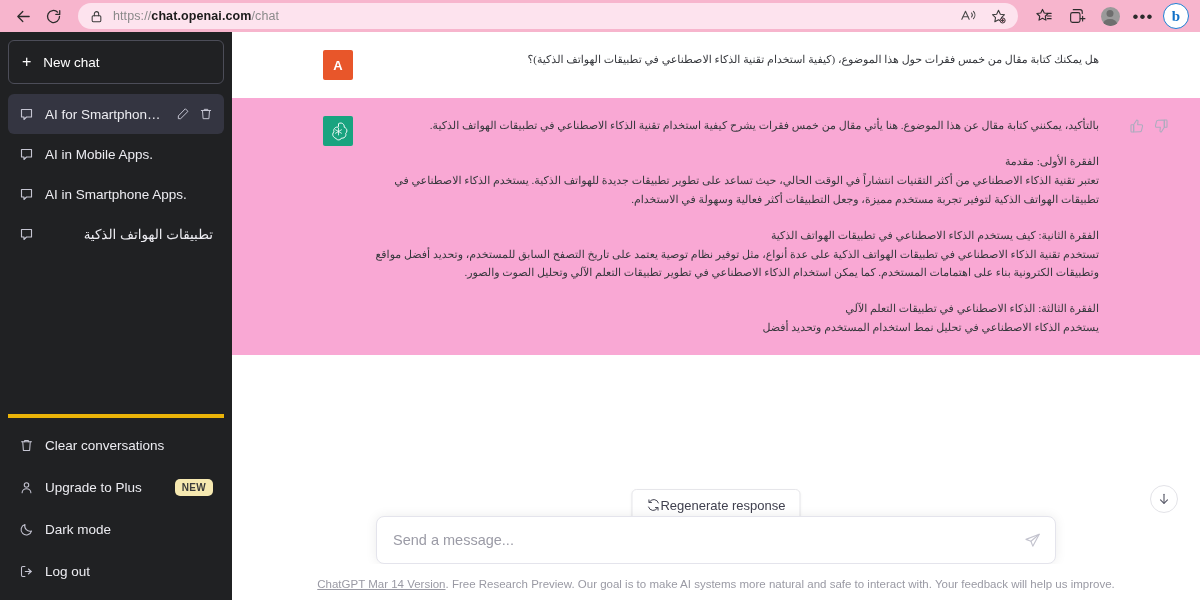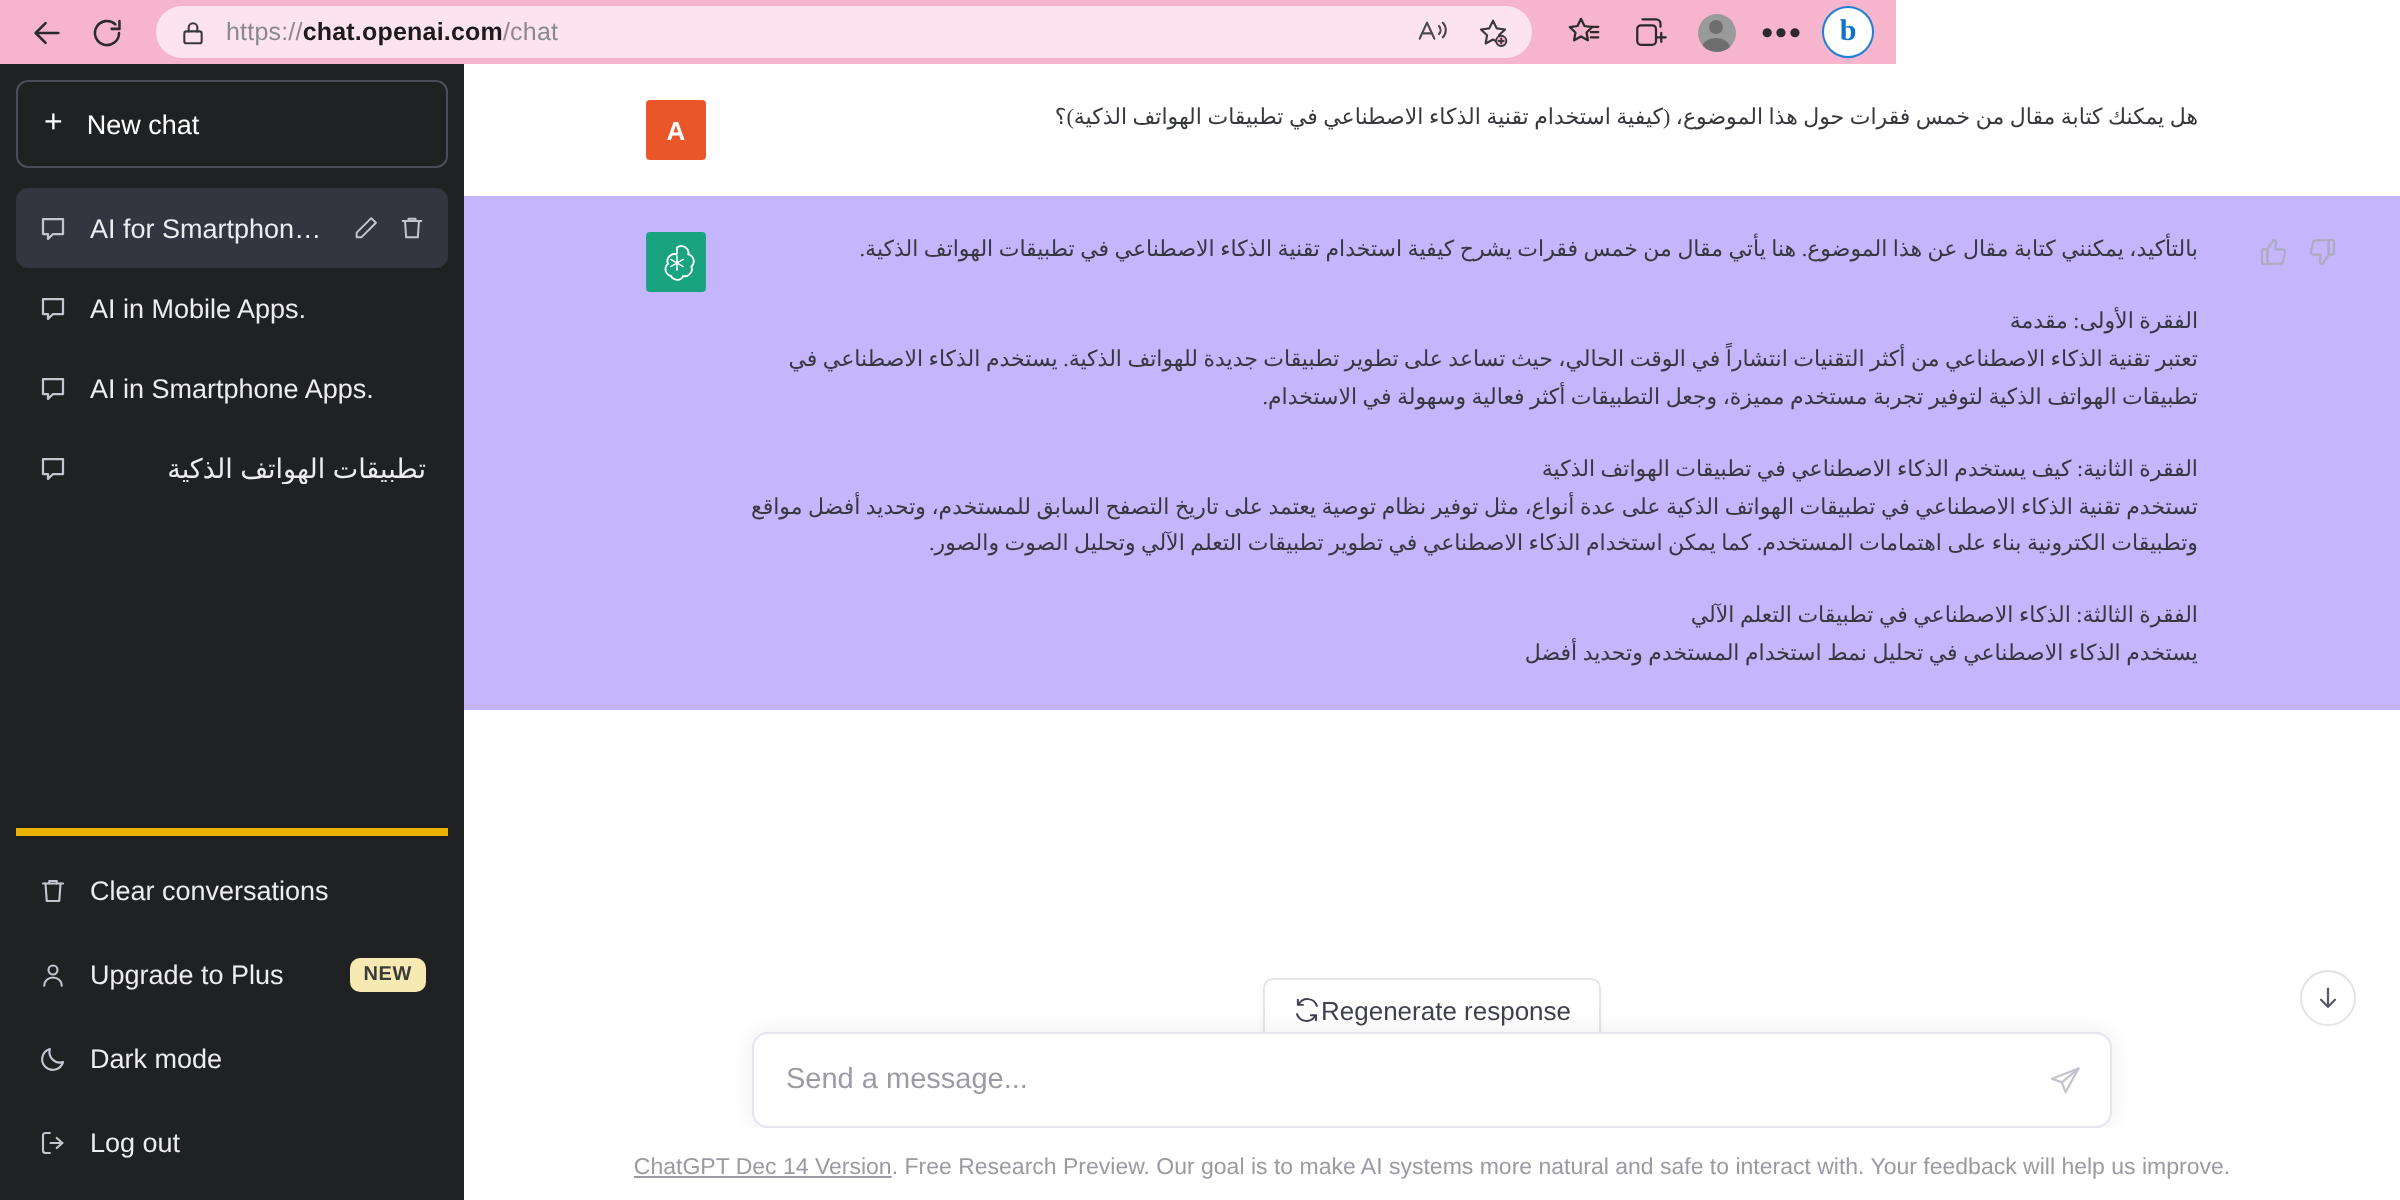--- a/index.html
+++ b/index.html
@@ -6,21 +6,21 @@
   html, body {
     width: 1200px; height: 600px;
     overflow: hidden;
     font-family: "Liberation Sans", sans-serif;
     background: #ffffff;
   }
 
   
   .browser-bar {
     position: absolute; top: 0; left: 0;
-    width: 948px; height: 32px;
+    width: 1200px; height: 32px;
     background: #f7b5cd;
     display: flex; align-items: center;
     padding: 0 8px;
   }
   .nav-btn {
     width: 30px; height: 26px;
     display: flex; align-items: center; justify-content: center;
     border-radius: 4px; flex: none;
     color: #2b2b2b;
   }
@@ -138,21 +138,21 @@
   
   .main {
     flex: 1 1 auto; height: 568px;
     position: relative; background: #ffffff;
     overflow: hidden;
   }
   .thread { position: absolute; inset: 0; }
 
   .msg { display: flex; width: 100%; }
   .msg-user { background: #ffffff; }
-  .msg-asst { background: #c4b5fd; }
+  .msg-asst { background: #f9a8d4; }
   .msg-inner {
     width: 100%; max-width: 790px;
     margin: 0 auto;
     display: flex; gap: 20px;
     padding: 18px 12px 18px 0;
     position: relative;
   }
   .av {
     width: 30px; height: 30px; flex: none;
     border-radius: 2px;
@@ -495,17 +495,17 @@
       <div class="composer">
         <input type="text" value="" placeholder="Send a message..." style="">
         <span class="send-ico">
           <svg width="17" height="17" viewBox="0 0 24 24" fill="none" stroke="currentColor" stroke-width="1.6" stroke-linejoin="round" stroke-linecap="round">
             <path d="M21.5 3.2 2.8 10.4l7 2.6 2.6 7z"></path>
               <path d="M9.8 13 21.5 3.2"></path>
           </svg>
         </span>
       </div>
       <div class="foot-note">
-        <a href="#">ChatGPT Dec 14 Version</a><span>. Free Research Preview. Our goal is to make AI systems more natural and safe to interact with. Your feedback will help us improve.</span>
+        <a href="#">ChatGPT Mar 14 Version</a><span>. Free Research Preview. Our goal is to make AI systems more natural and safe to interact with. Your feedback will help us improve.</span>
       </div>
     </div>
   </main>
 </div>
 
 </body></html>

